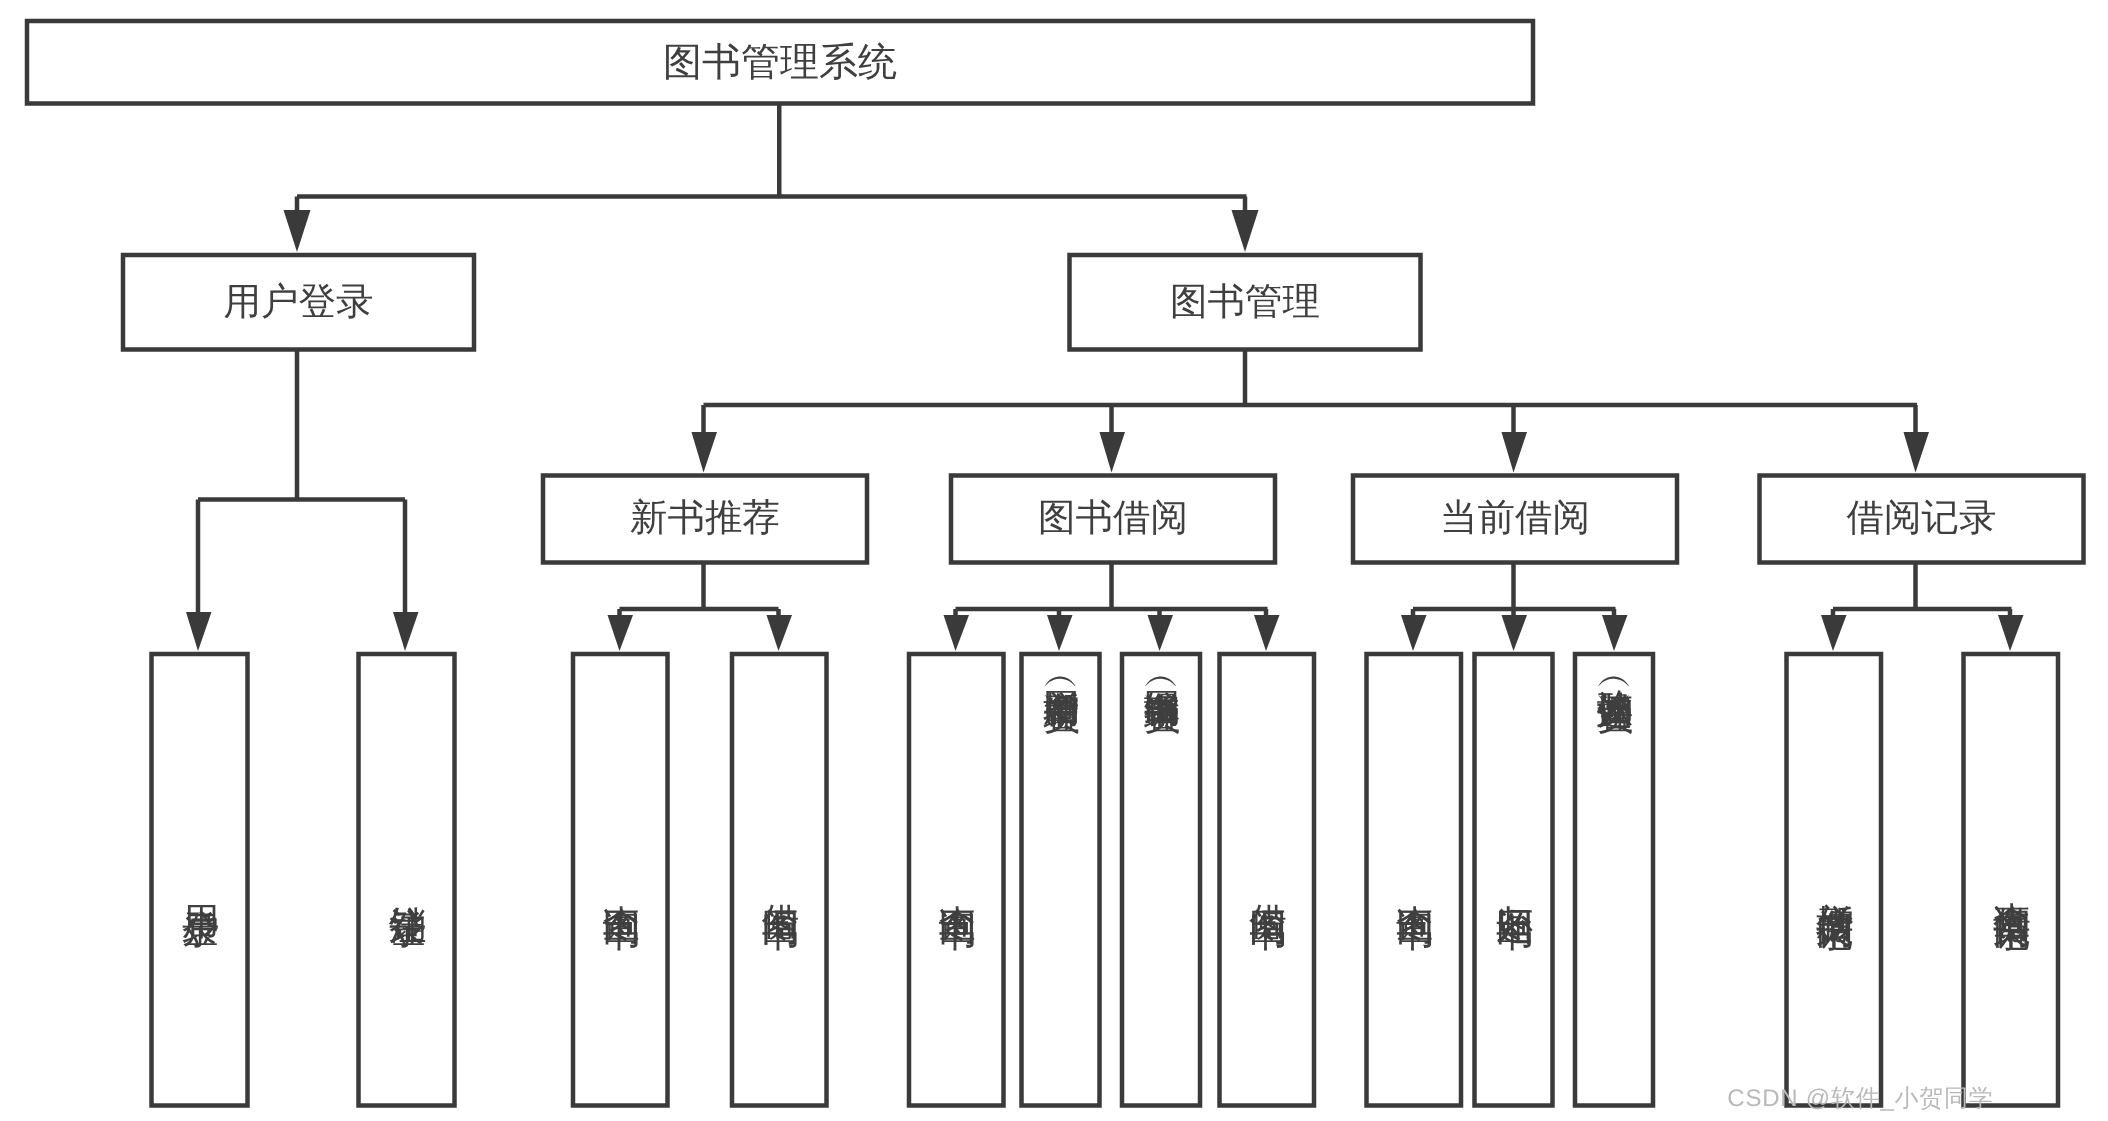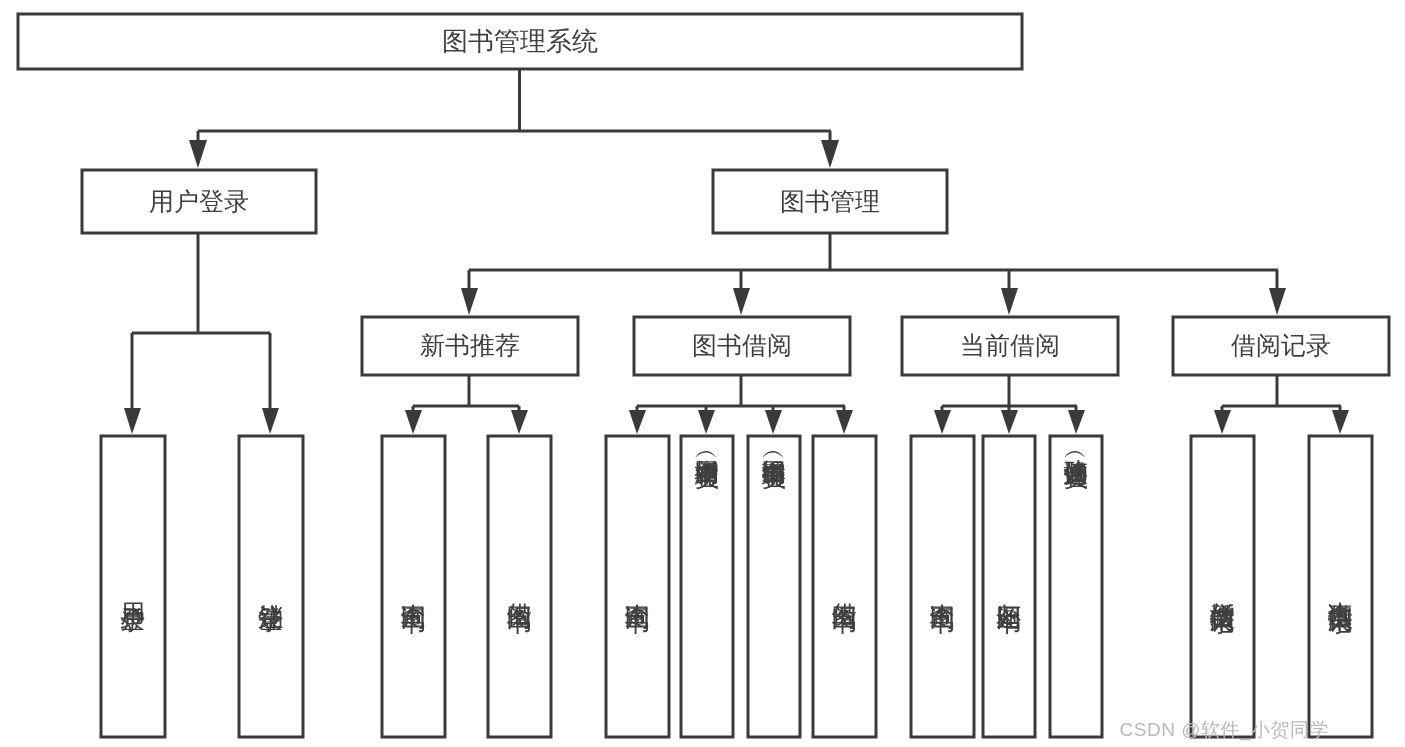--- a/index.html
+++ b/index.html
@@ -72,21 +72,21 @@
   }
   .leaf-label.tall {
     font-size: 24px;
     letter-spacing: 1px;
   }
   #watermark {
     position: absolute;
     right: 8px;
     bottom: 4px;
     font-family: "Liberation Sans", "DejaVu Sans", sans-serif;
-    font-size: 19px;
+    font-size: 16px;
     color: #b9b9b9;
     letter-spacing: 0.5px;
     white-space: nowrap;
   }
 </style>
 </head>
 <body>
 
 <div id="diagram-root">
 

